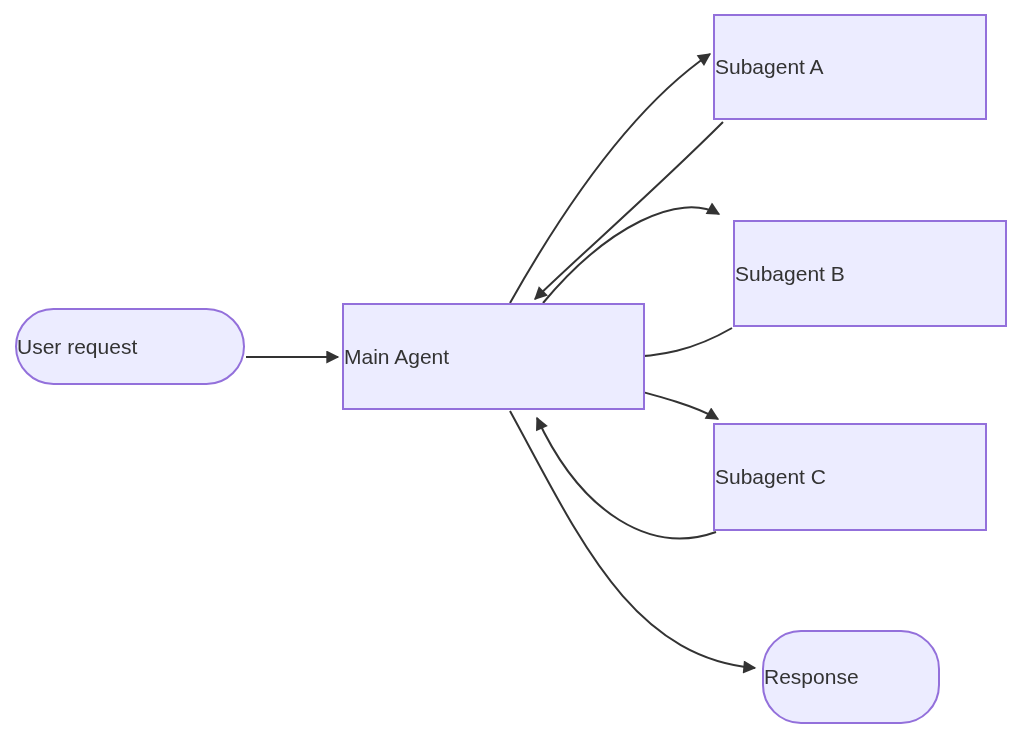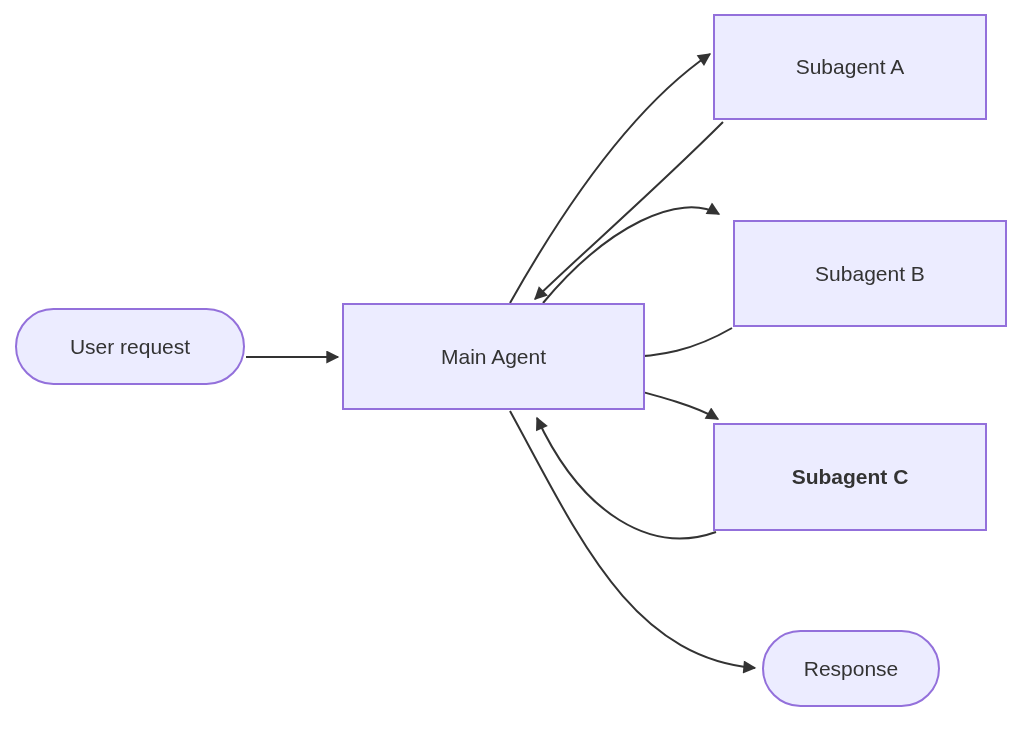--- a/index.html
+++ b/index.html
@@ -27,35 +27,34 @@
     stroke: #333333;
     stroke-width: 2px;
   }
   .node {
     position: absolute;
     box-sizing: border-box;
     background: #ECECFF;
     border: 2px solid #9370DB;
     display: flex;
     align-items: center;
-    justify-content: center;
     color: #333333;
     font-size: 21px;
     line-height: 1.2;
     white-space: nowrap;
   }
   .node.stadium {
     border-radius: 39px;
   }
   #node-user-request { left: 15px;  top: 308px; width: 230px; height: 77px; }
   #node-main-agent   { left: 342px; top: 303px; width: 303px; height: 107px; }
   #node-subagent-a   { left: 713px; top: 14px;  width: 274px; height: 106px; }
   #node-subagent-b   { left: 733px; top: 220px; width: 274px; height: 107px; }
-  #node-subagent-c   { left: 713px; top: 423px; width: 274px; height: 108px; font-weight: bold; }
-  #node-response     { left: 762px; top: 630px; width: 178px; height: 77px; }
+  #node-subagent-c   { left: 713px; top: 423px; width: 274px; height: 108px; }
+  #node-response     { left: 762px; top: 630px; width: 178px; height: 94px; }
 </style>
 </head>
 <body>
 
 <div id="canvas">
 
   <svg id="edge-layer" viewBox="0 0 1020 734" xmlns="http://www.w3.org/2000/svg">
     <defs>
       <marker id="arrow" viewBox="0 0 10 10" refX="9" refY="5" markerWidth="15" markerHeight="13" markerUnits="userSpaceOnUse" orient="auto">
         <path d="M0,0 L10,5 L0,10 z" fill="#333333"></path>

